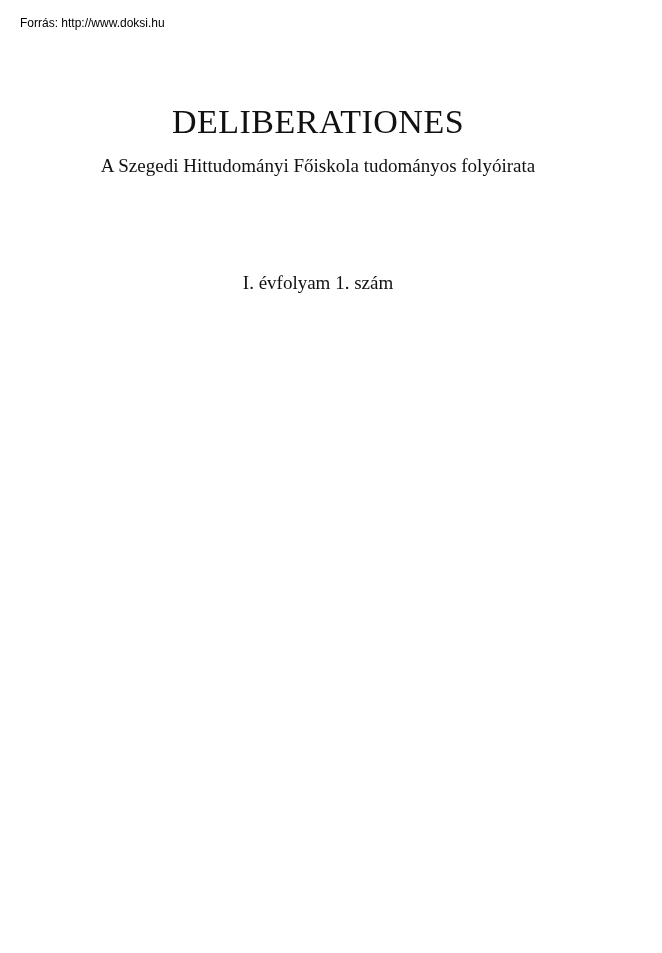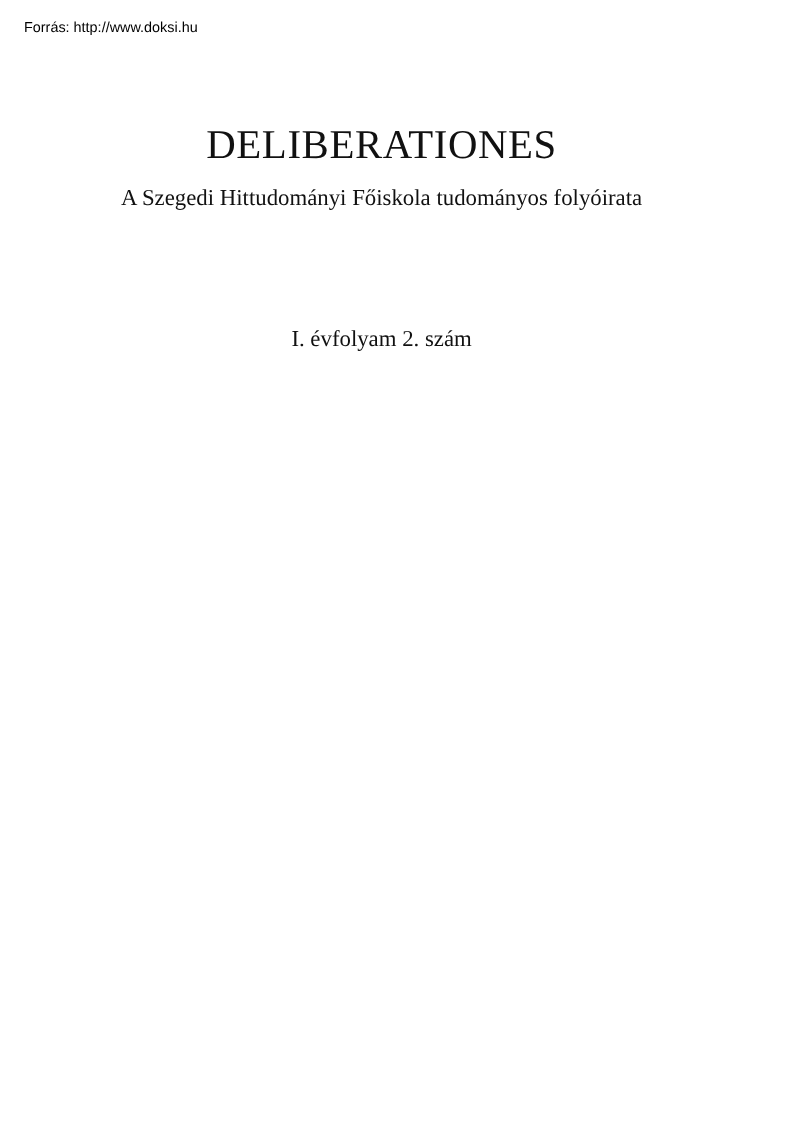--- a/index.html
+++ b/index.html
@@ -65,15 +65,15 @@
 </style>
 </head>
 <body>
 
 <div class="page">
   <div class="source-line">Forrás: http://www.doksi.hu</div>
 
   <div class="content">
     <div class="doc-title">DELIBERATIONES</div>
     <div class="doc-subtitle">A Szegedi Hittudományi Főiskola tudományos folyóirata</div>
-    <div class="doc-issue">I. évfolyam 2. szám</div>
+    <div class="doc-issue">I. évfolyam 1. szám</div>
   </div>
 </div>
 
 </body></html>

